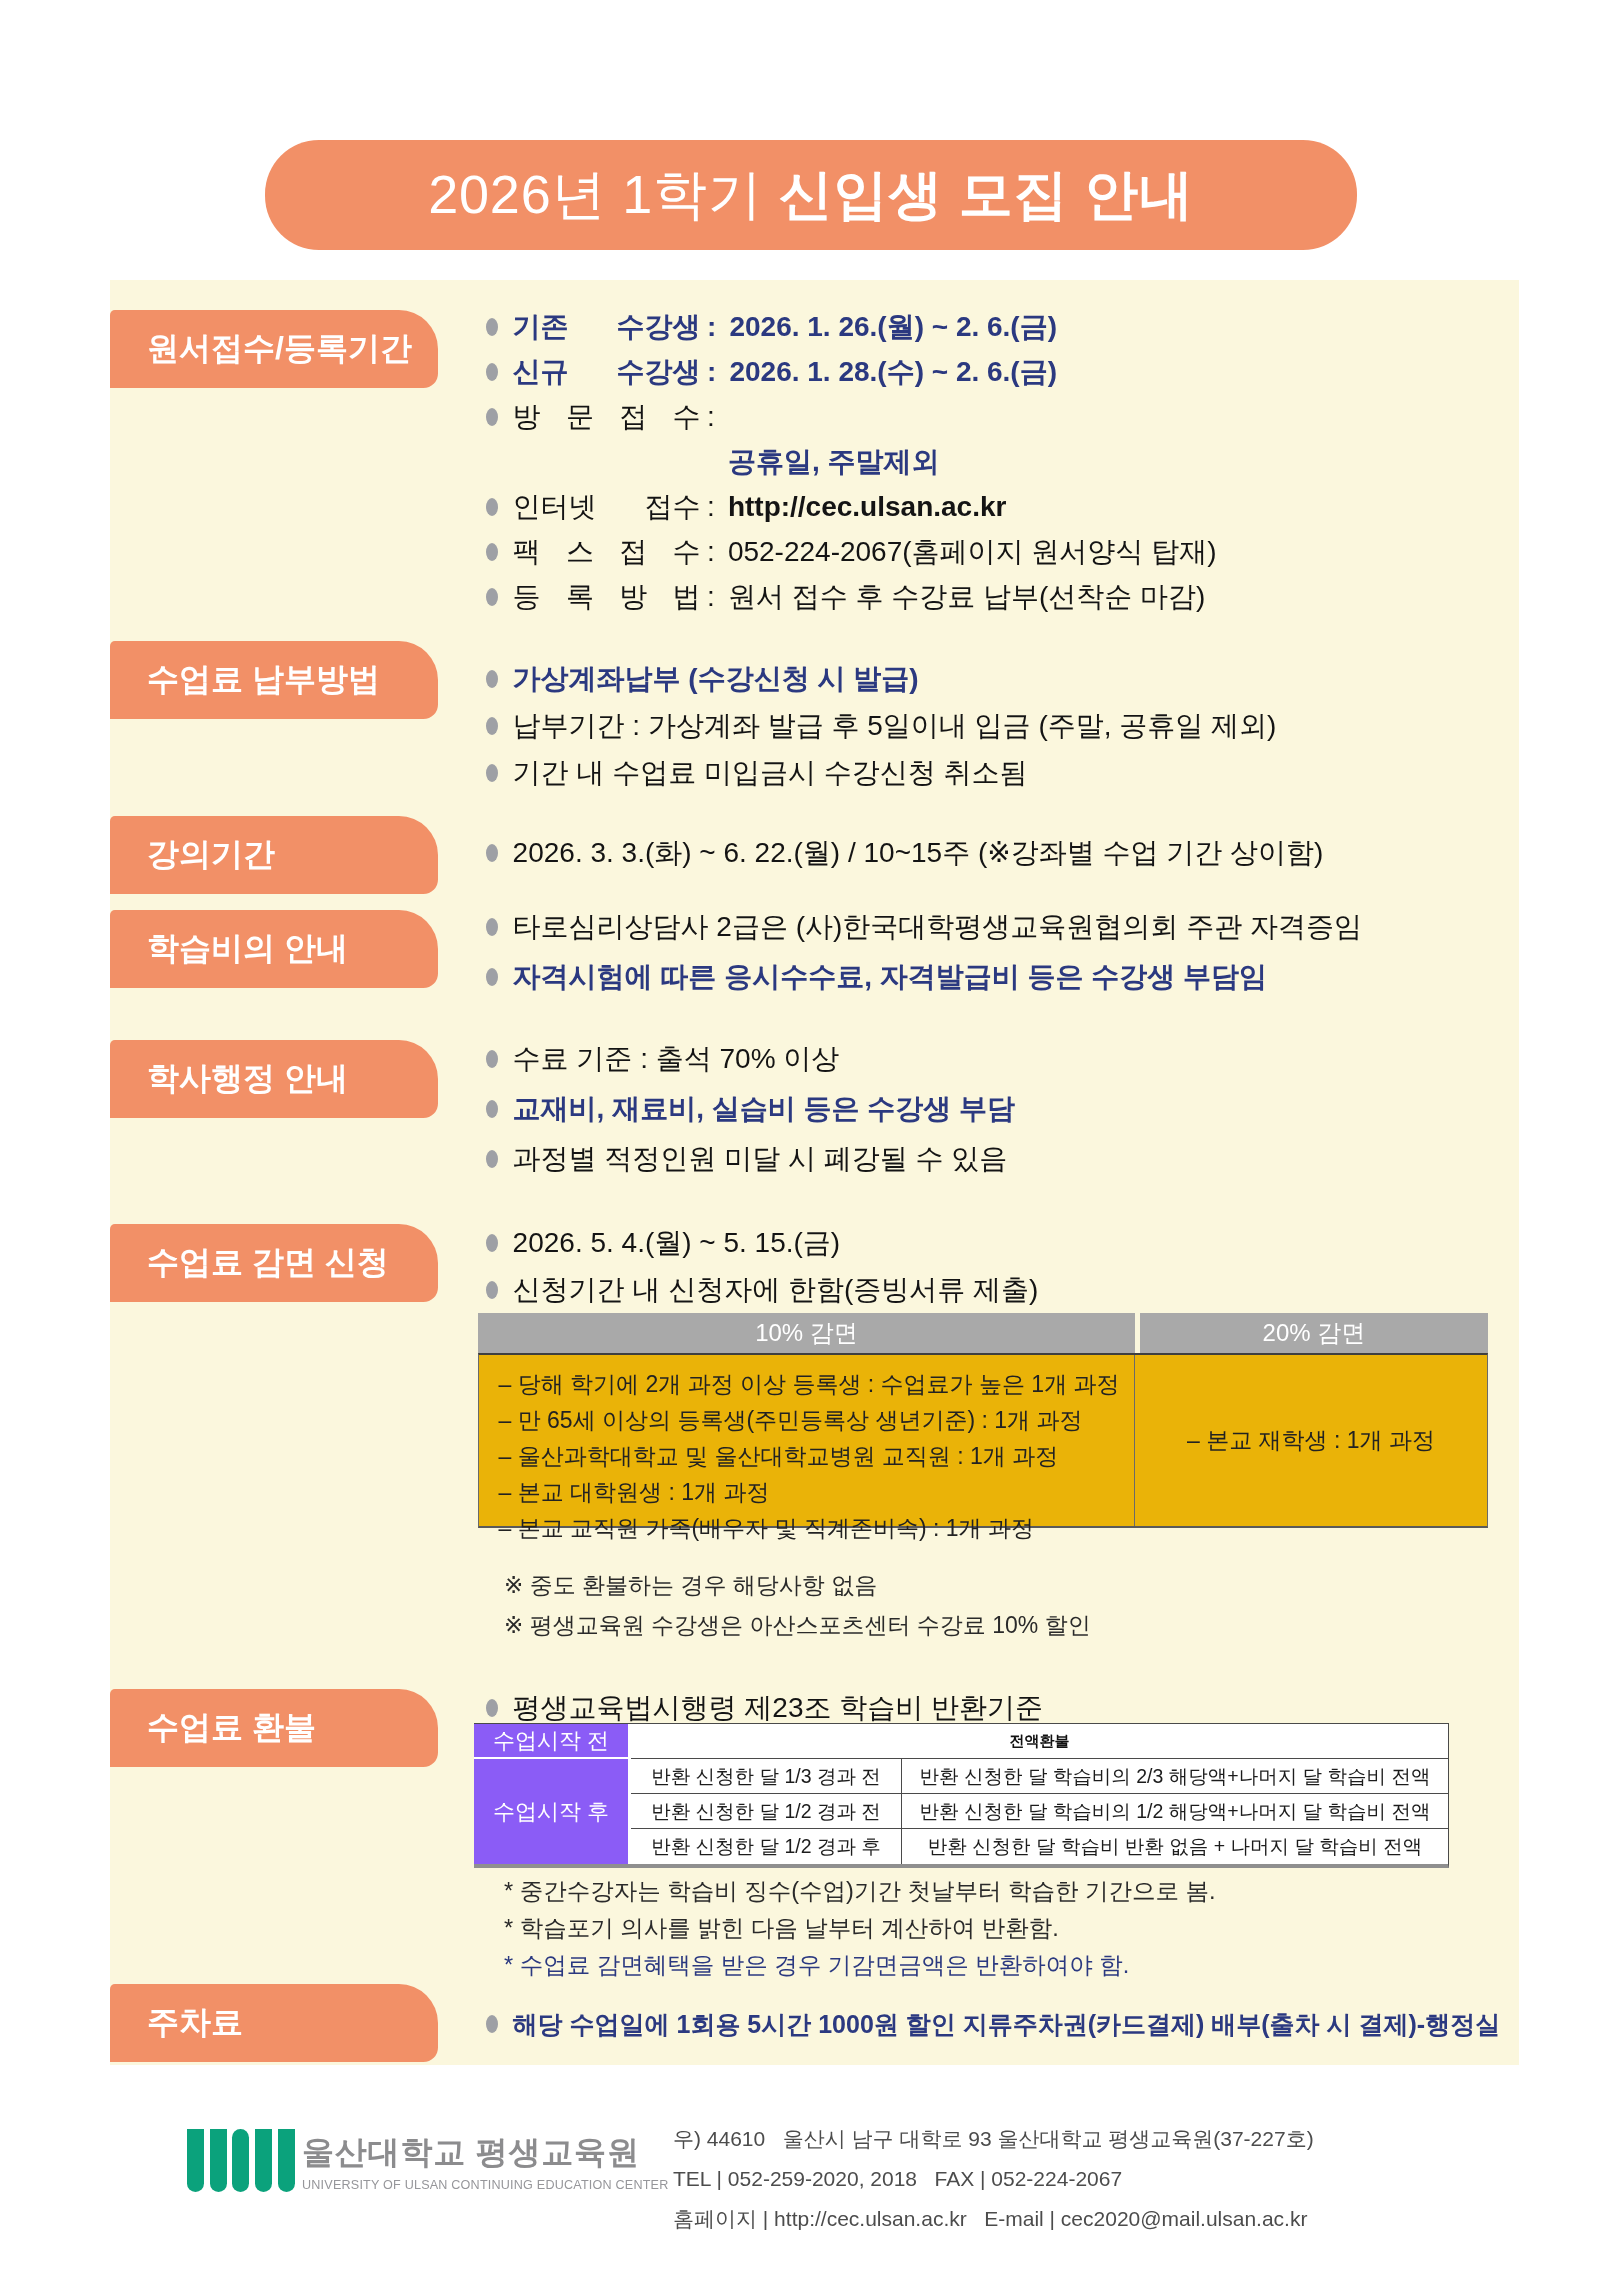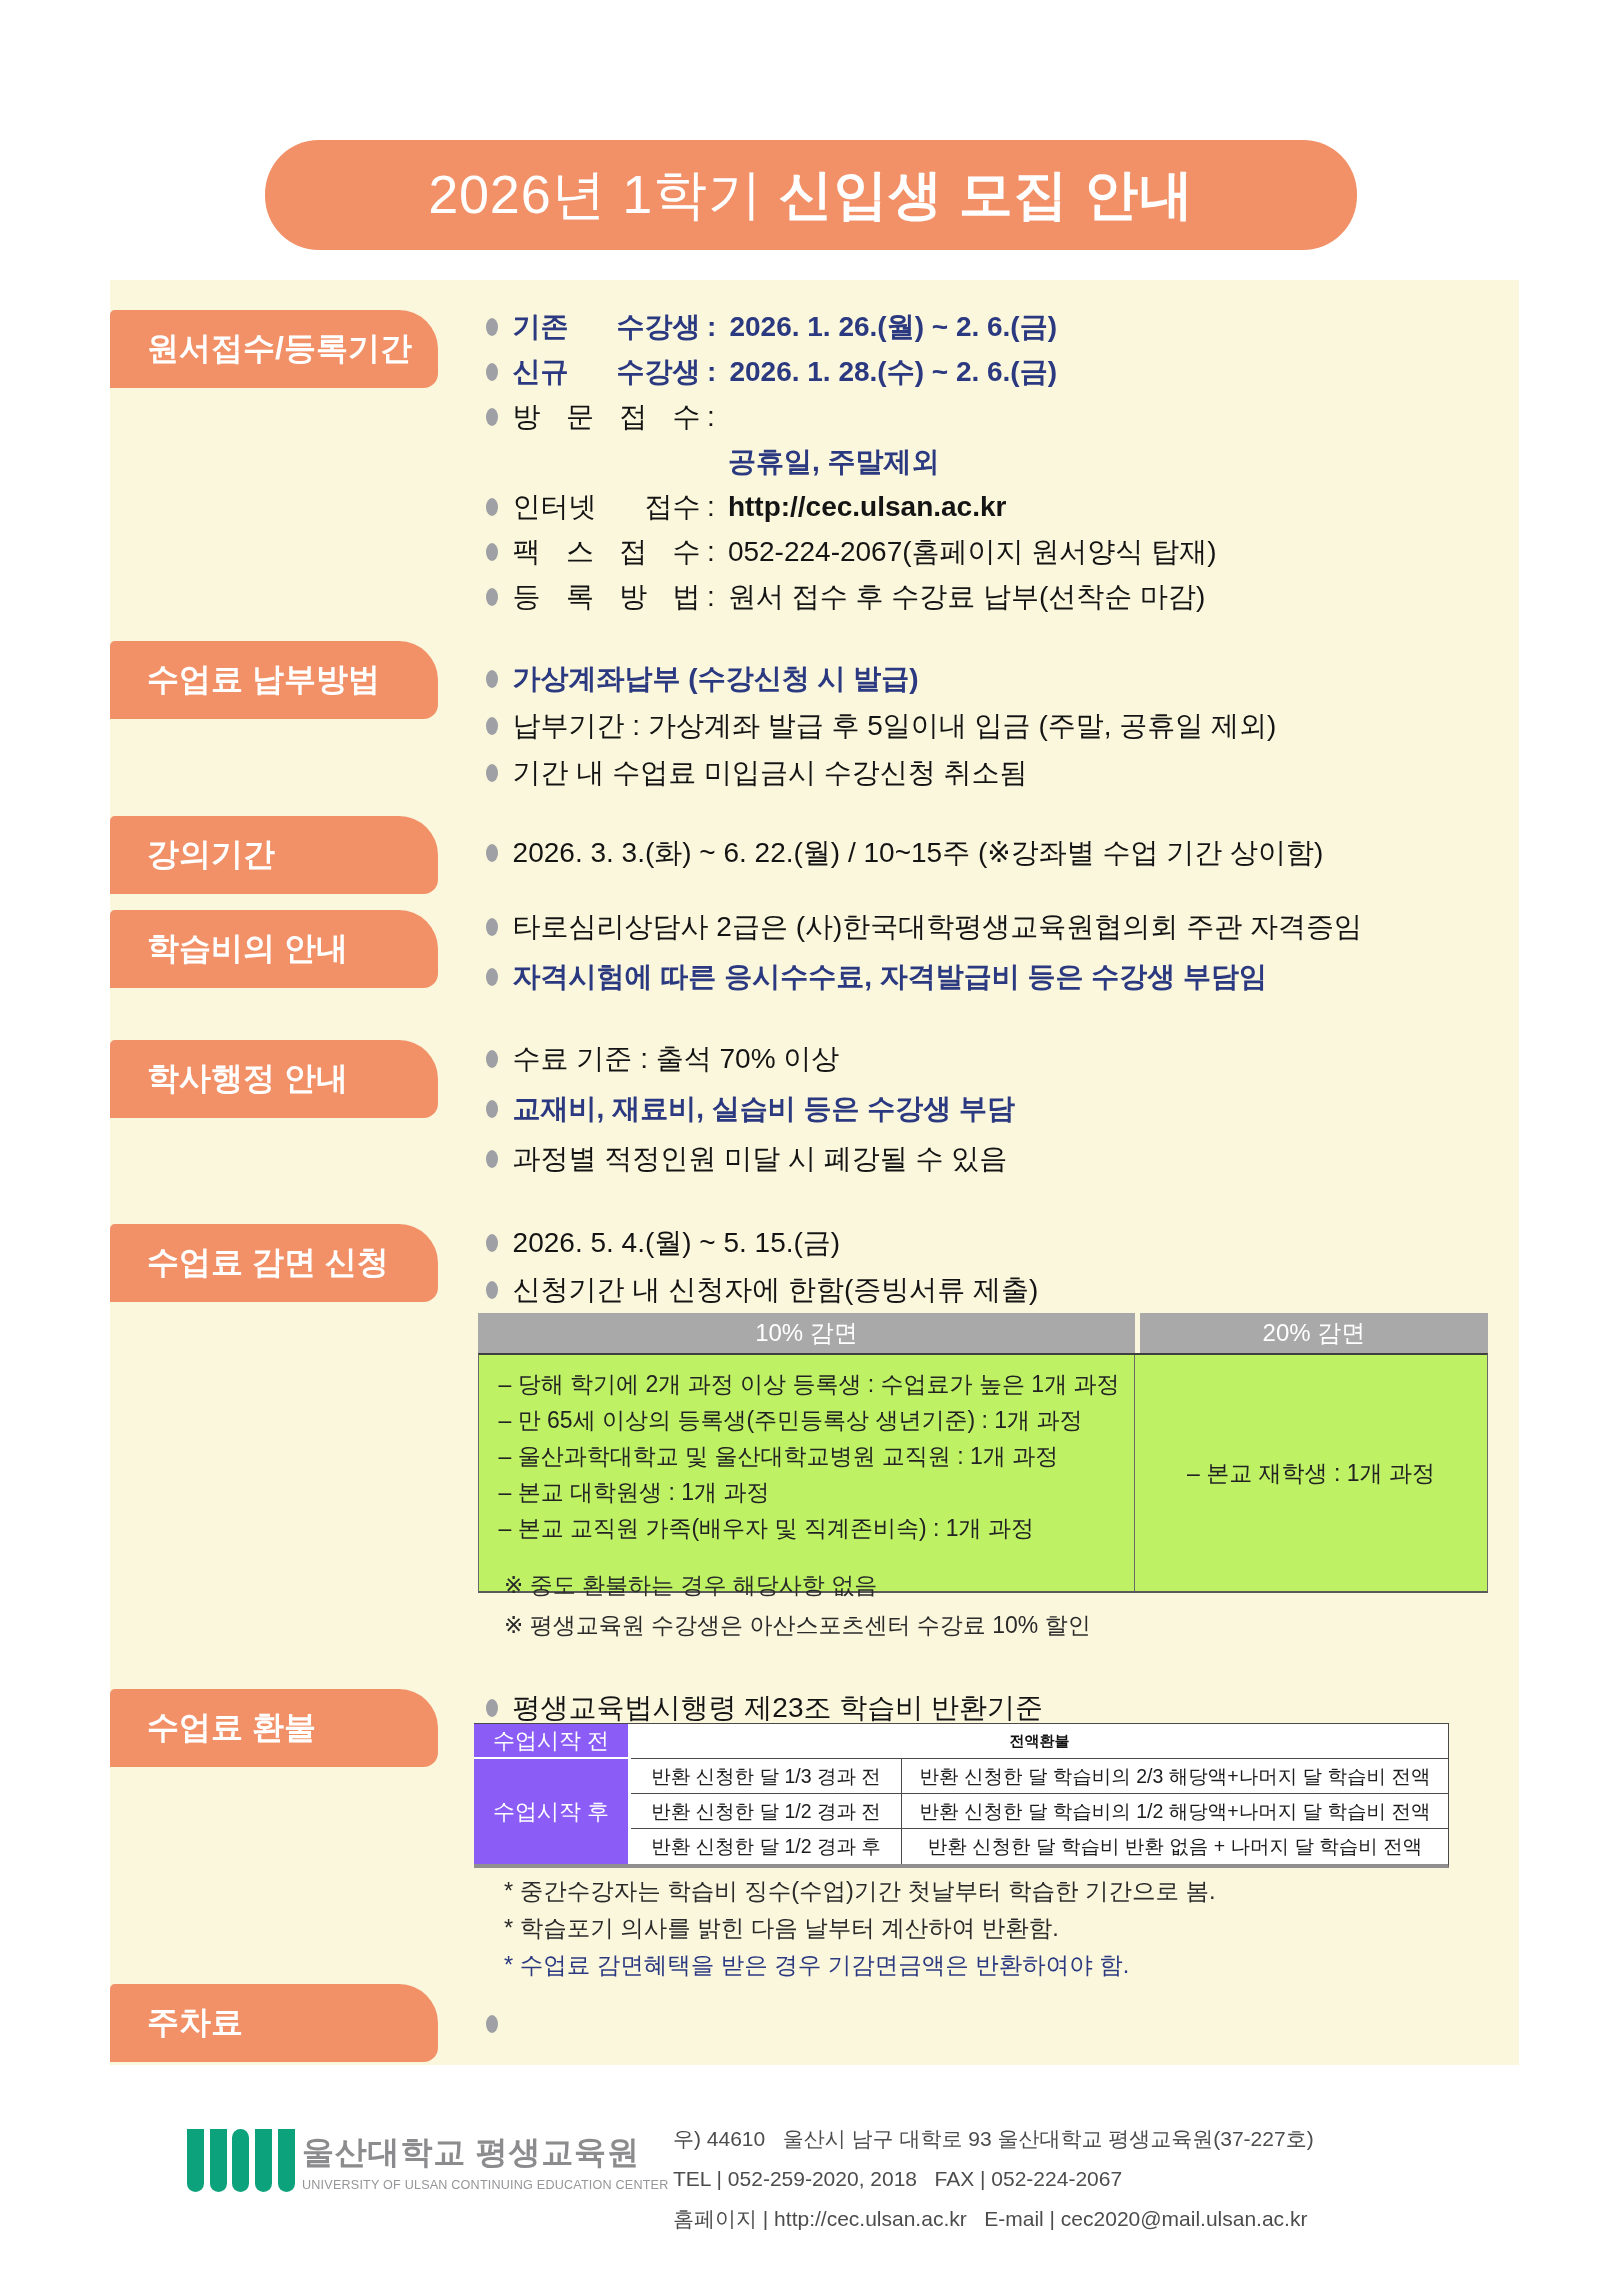--- a/index.html
+++ b/index.html
@@ -43,21 +43,21 @@
   .colon{margin:0 13px 0 6.5px}
   .navy{color:#2B3980;font-weight:700}
   
   .redtable{position:absolute;left:368px;top:1033px;width:1010px}
   .red-head{display:flex;height:40px}
   .red-head .hcell{background:#A9A9A9;color:#fff;font-size:24px;font-weight:500;
     display:flex;align-items:center;justify-content:center}
   .red-head .h1{width:657px}
   .red-head .hgap{width:4.9px;background:#FBF7DD}
   .red-head .h2{flex:1}
-  .red-body{display:flex;background:#bef264;height:240px;box-sizing:border-box;
+  .red-body{display:flex;background:#eab308;height:175px;box-sizing:border-box;
     border-top:2.4px solid #3f3f3f;border-bottom:2.4px solid #5a5a5a;
     border-left:1.6px solid #6a6a6a;border-right:1.6px solid #6a6a6a}
   .red-left{width:656px;padding:11.4px 0 0 19.5px;border-right:1.6px solid #6a6a6a;box-sizing:border-box}
   .red-left .ri{font-size:23px;height:36px;display:flex;align-items:center;color:#222;white-space:nowrap}
   .red-right{flex:1;display:flex;align-items:center;justify-content:center;font-size:23px;color:#222;white-space:nowrap}
   .red-notes{position:absolute;left:394px;top:1285px}
   .rn{font-size:23px;height:40px;display:flex;align-items:center;color:#2a2a2a;white-space:nowrap}
   
   .reftable{position:absolute;left:364px;top:1443px;width:974px;background:#fff;
     display:grid;grid-template-columns:157px 271px 546px;grid-auto-rows:35px;
@@ -248,20 +248,21 @@
   </div>
   <div class="ref-notes">
     <div class="an">* 중간수강자는 학습비 징수(수업)기간 첫날부터 학습한 기간으로 봄.</div>
     <div class="an">* 학습포기 의사를 밝힌 다음 날부터 계산하여 반환함.</div>
     <div class="an navy">* 수업료 감면혜택을 받은 경우 기감면금액은 반환하여야 함.</div>
   </div>
 
   <div class="content c8">
     <div class="line small">
       <span class="bullet"></span>
+      <span class="navy">해당 수업일에 1회용 5시간 1000원 할인 지류주차권(카드결제) 배부(출차 시 결제)-행정실</span>
     </div>
   </div>
 
 </div>
 
 <div class="logo-bars">
   <div class="bar rb"></div>
   <div class="bar rb"></div>
   <div class="bar all"></div>
   <div class="bar rb"></div>

